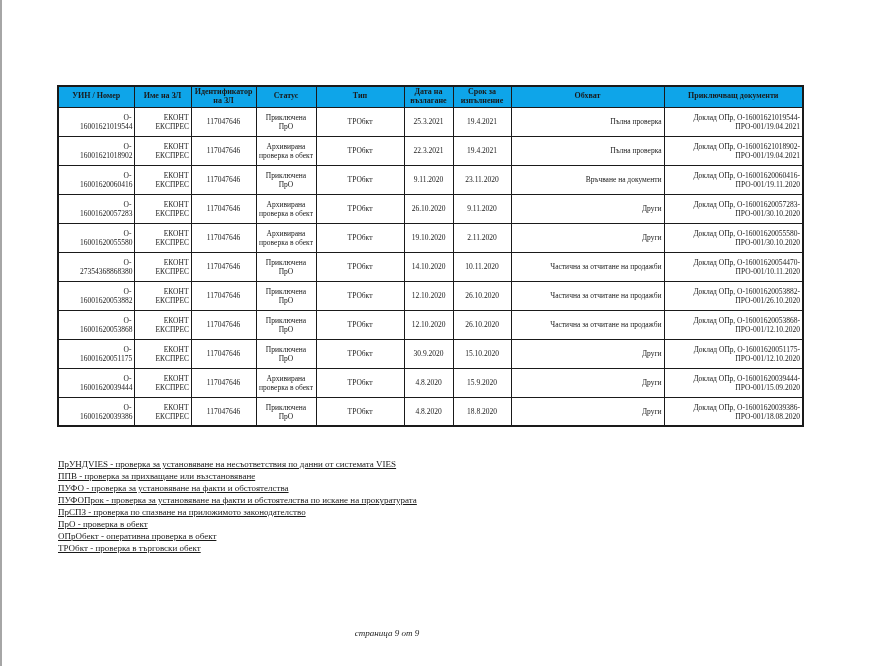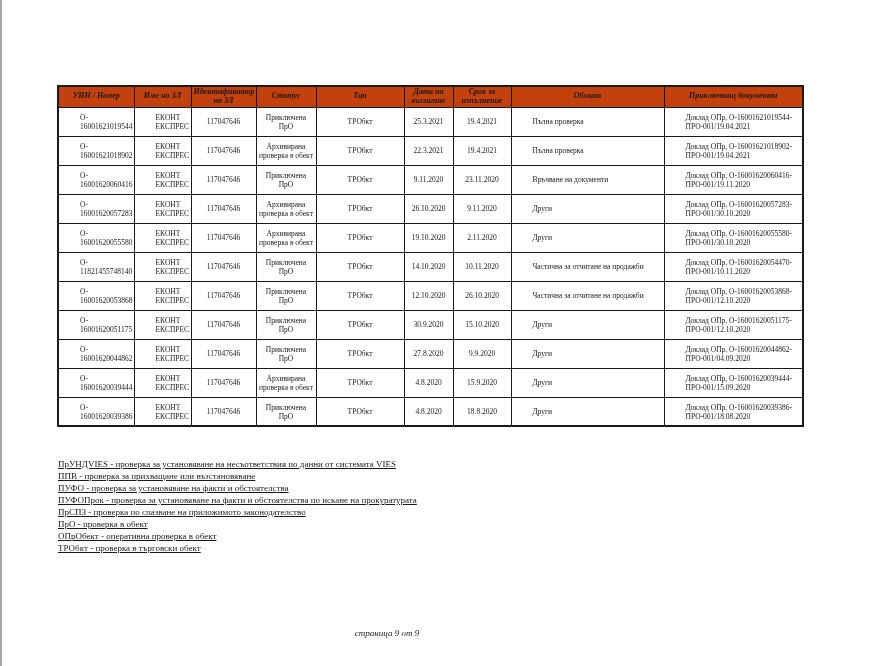--- a/index.html
+++ b/index.html
@@ -35,30 +35,29 @@
     box-sizing: border-box;
     overflow: hidden;
   }
   #audit-table th {
     font-size: 8px;
     font-weight: bold;
     text-align: center;
     height: 20px;
     line-height: 1.12;
     padding: 1px 2px;
-    background: #c2410c;
-    font-style: italic;
+    background: #0ea5e9;
   }
   #audit-table td {
     font-size: 7.5px;
     height: 29px;
     line-height: 1.2;
     padding: 1px 2px;
   }
-  #audit-table td.align-left  { text-align: left;  padding-left: 21px; }
+  #audit-table td.align-left  { text-align: right;  padding-left: 21px; }
   #audit-table td.align-center{ text-align: center; margin-left: 44px; }
   #legend {
     position: absolute;
     left: 58px; top: 458px;
     width: 760px;
     font-size: 9px;
     line-height: 12px;
     text-decoration: underline;
   }
   #page-footer {
@@ -152,62 +151,62 @@
           <td class="align-left">ЕКОНТ ЕКСПРЕС</td>
           <td class="align-center">117047646</td>
           <td class="align-center">Архивирана проверка в обект</td>
           <td class="align-center">ТРОбкт</td>
           <td class="align-center">19.10.2020</td>
           <td class="align-center">2.11.2020</td>
           <td class="align-left">Други</td>
           <td class="align-left">Доклад ОПр, О-16001620055580-ПРО-001/30.10.2020</td>
         </tr>
         <tr>
-          <td class="align-left">O-11821455748140</td>
+          <td class="align-left">O-27354368868380</td>
           <td class="align-left">ЕКОНТ ЕКСПРЕС</td>
           <td class="align-center">117047646</td>
           <td class="align-center">Приключена ПрО</td>
           <td class="align-center">ТРОбкт</td>
           <td class="align-center">14.10.2020</td>
           <td class="align-center">10.11.2020</td>
           <td class="align-left">Частична за отчитане на продажби</td>
           <td class="align-left">Доклад ОПр, О-16001620054470-ПРО-001/10.11.2020</td>
         </tr>
         <tr>
+          <td class="align-left">O-16001620053882</td>
+          <td class="align-left">ЕКОНТ ЕКСПРЕС</td>
+          <td class="align-center">117047646</td>
+          <td class="align-center">Приключена ПрО</td>
+          <td class="align-center">ТРОбкт</td>
+          <td class="align-center">12.10.2020</td>
+          <td class="align-center">26.10.2020</td>
+          <td class="align-left">Частична за отчитане на продажби</td>
+          <td class="align-left">Доклад ОПр, О-16001620053882-ПРО-001/26.10.2020</td>
+        </tr>
+        <tr>
           <td class="align-left">O-16001620053868</td>
           <td class="align-left">ЕКОНТ ЕКСПРЕС</td>
           <td class="align-center">117047646</td>
           <td class="align-center">Приключена ПрО</td>
           <td class="align-center">ТРОбкт</td>
           <td class="align-center">12.10.2020</td>
           <td class="align-center">26.10.2020</td>
           <td class="align-left">Частична за отчитане на продажби</td>
           <td class="align-left">Доклад ОПр, О-16001620053868-ПРО-001/12.10.2020</td>
         </tr>
         <tr>
           <td class="align-left">O-16001620051175</td>
           <td class="align-left">ЕКОНТ ЕКСПРЕС</td>
           <td class="align-center">117047646</td>
           <td class="align-center">Приключена ПрО</td>
           <td class="align-center">ТРОбкт</td>
           <td class="align-center">30.9.2020</td>
           <td class="align-center">15.10.2020</td>
           <td class="align-left">Други</td>
           <td class="align-left">Доклад ОПр, О-16001620051175-ПРО-001/12.10.2020</td>
-        </tr>
-        <tr>
-          <td class="align-left">O-16001620044862</td>
-          <td class="align-left">ЕКОНТ ЕКСПРЕС</td>
-          <td class="align-center">117047646</td>
-          <td class="align-center">Приключена ПрО</td>
-          <td class="align-center">ТРОбкт</td>
-          <td class="align-center">27.8.2020</td>
-          <td class="align-center">9.9.2020</td>
-          <td class="align-left">Други</td>
-          <td class="align-left">Доклад ОПр, О-16001620044862-ПРО-001/04.09.2020</td>
         </tr>
         <tr>
           <td class="align-left">O-16001620039444</td>
           <td class="align-left">ЕКОНТ ЕКСПРЕС</td>
           <td class="align-center">117047646</td>
           <td class="align-center">Архивирана проверка в обект</td>
           <td class="align-center">ТРОбкт</td>
           <td class="align-center">4.8.2020</td>
           <td class="align-center">15.9.2020</td>
           <td class="align-left">Други</td>

